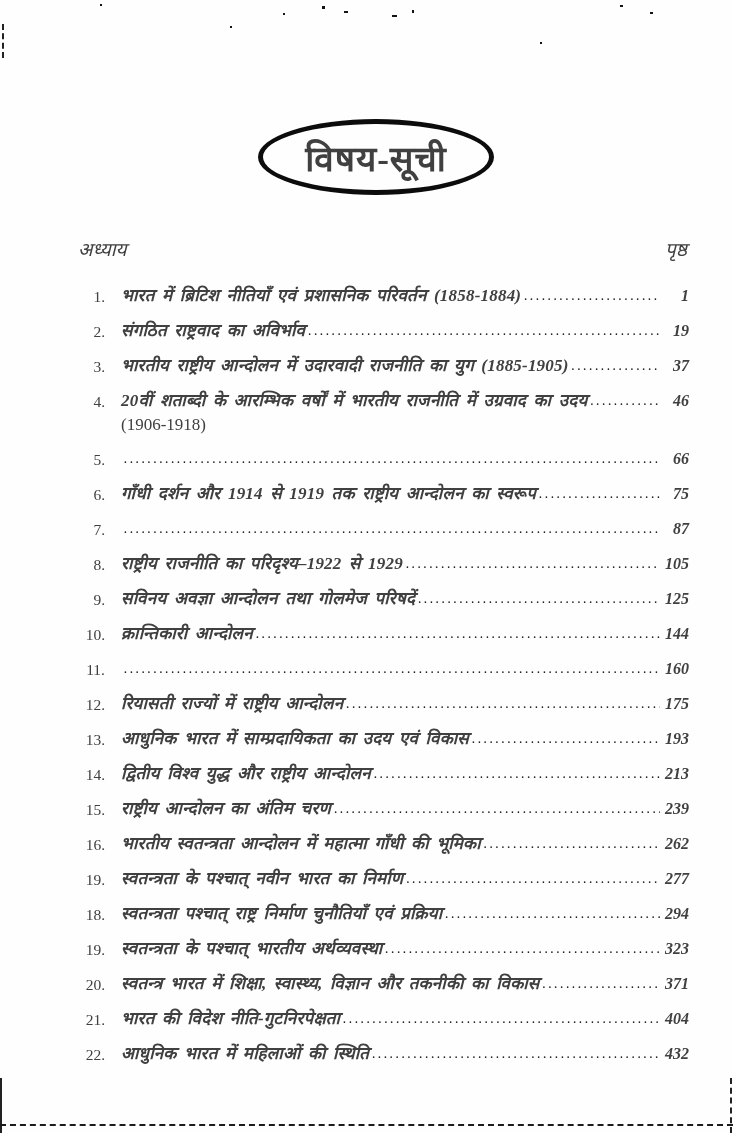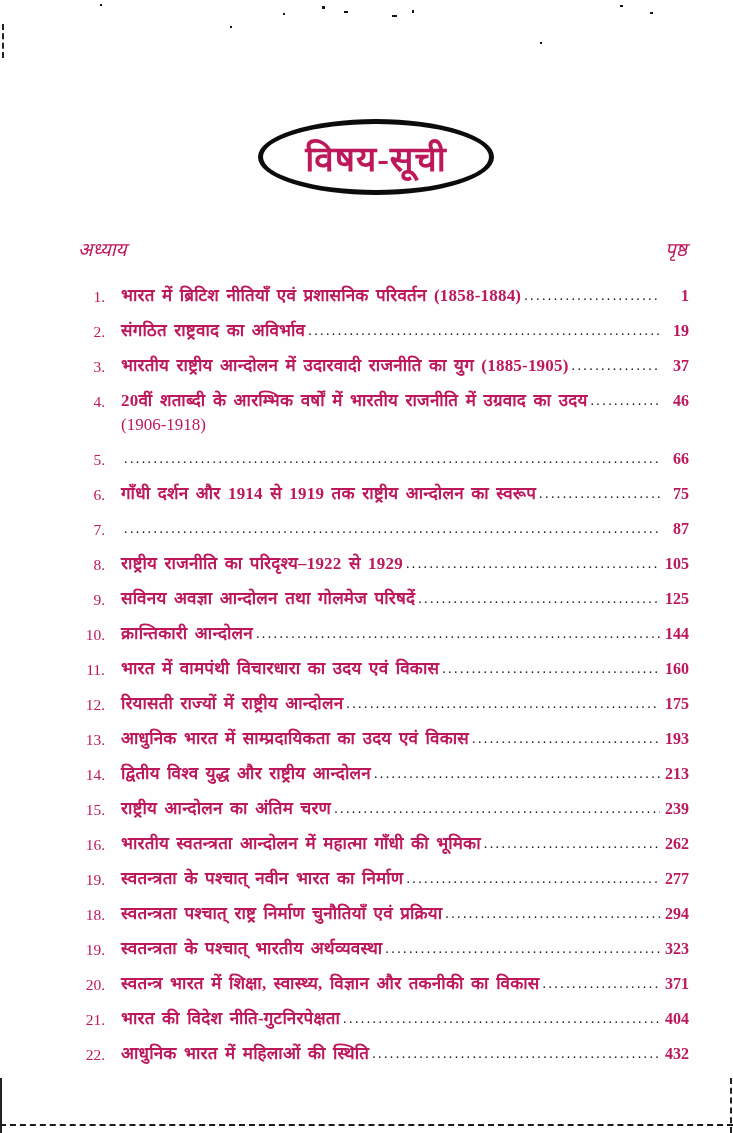--- a/index.html
+++ b/index.html
@@ -3,21 +3,21 @@
 <meta charset="utf-8">
 <style>
   html, body { margin: 0; padding: 0; background: #e8e8e8; }
   .page {
     position: relative;
     width: 733px;
     height: 1133px;
     background: #fefefe;
     overflow: hidden;
     font-family: "Liberation Serif", "DejaVu Serif", serif;
-    color: #be185d;
+    color: #404040;
   }
 
   
   .oval {
     position: absolute;
     top: 119px;
     left: 258px;
     width: 226px;
     height: 66px;
     border: 5px solid #0c0c0c;
@@ -61,21 +61,21 @@
     line-height: 24px;
   }
   .toc-num {
     flex: 0 0 45px;
     text-align: right;
     font-size: 15.5px;
     font-weight: 400;
     padding-top: 1px;
   }
   .toc-body { flex: 1 1 auto; margin-left: 16px; min-width: 0; }
-  .toc-line1 { display: flex; align-items: flex-start; }
+  .toc-line1 { display: flex; align-items: flex-start; font-style: italic; }
   .toc-title {
     font-weight: 700;
     font-size: 17px;
     white-space: nowrap;
     letter-spacing: 0.2px;
     word-spacing: 3px;
   }
   .toc-dots {
     flex: 1 1 auto;
     overflow: hidden;
@@ -276,21 +276,20 @@
           <span class="toc-page">144</span>
         </span>
 
       </span>
     </div>
 
     <div class="toc-row">
       <span class="toc-num">11.</span>
       <span class="toc-body">
         <span class="toc-line1">
-          <span class="toc-title">भारत में वामपंथी विचारधारा का उदय एवं विकास</span>
           <span class="toc-dots"></span>
           <span class="toc-page">160</span>
         </span>
 
       </span>
     </div>
 
     <div class="toc-row">
       <span class="toc-num">12.</span>
       <span class="toc-body">

